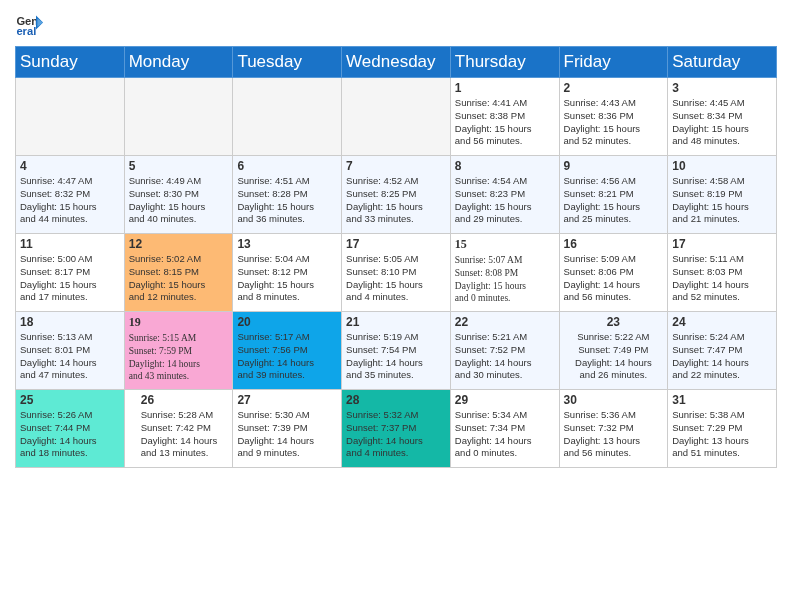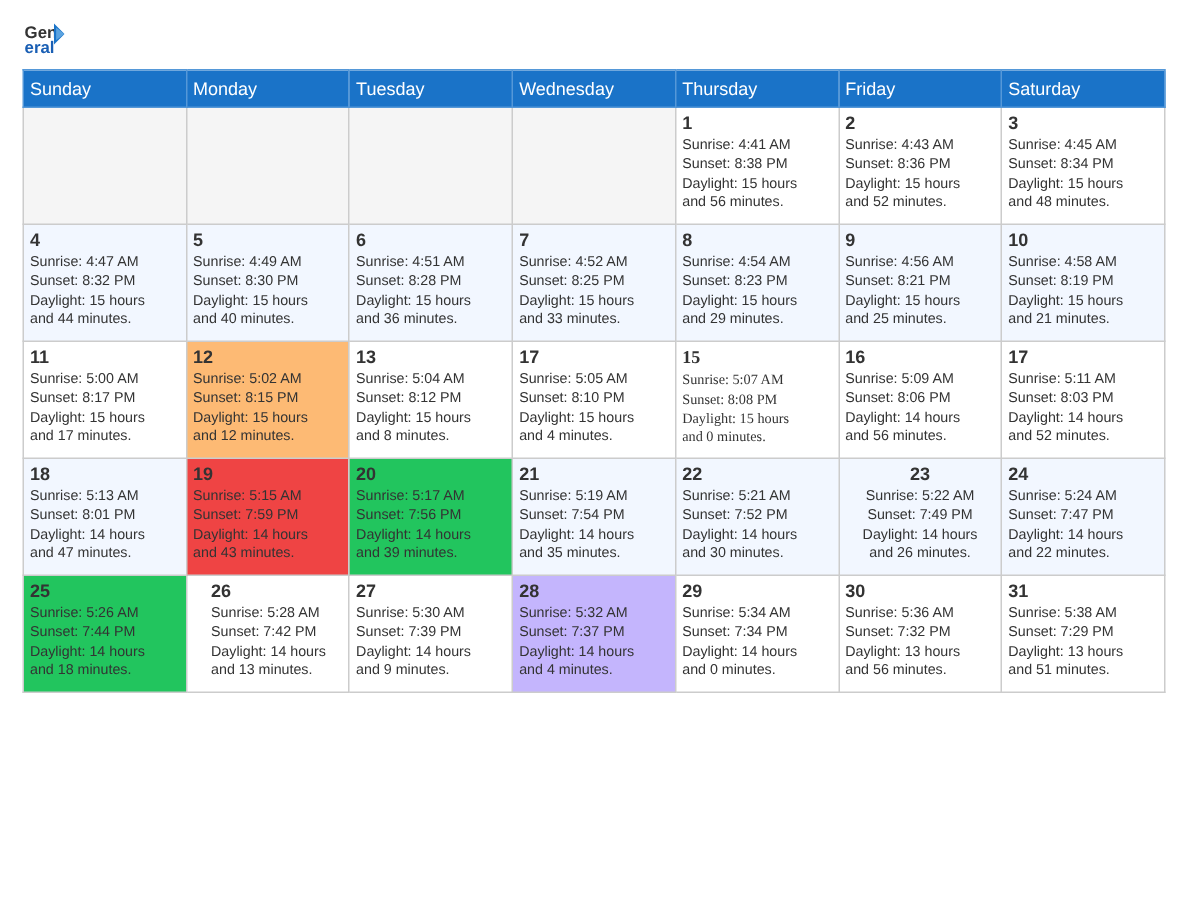--- a/index.html
+++ b/index.html
@@ -54,21 +54,21 @@
     .calendar {
       width: 100%;
       border-collapse: collapse;
       font-size: 10px;
     }
     .calendar th {
       background: #1a73c8;
       color: #fff;
       padding: 5px 4px;
       text-align: left;
-      font-size: 12px;
+      font-size: 17px;
       font-weight: normal;
       border: 1px solid #5598d8;
     }
     .calendar td {
       border: 1px solid #ccc;
       vertical-align: top;
       padding: 3px 4px;
       width: calc(100% / 7);
       height: 78px;
       background: #fff;
@@ -206,25 +206,25 @@
           <td style="background: rgb(255, 255, 255);">
             <div class="day-num">17</div>
             <div class="day-info">Sunrise: 5:11 AM<br>Sunset: 8:03 PM<br>Daylight: 14 hours<br>and 52 minutes.</div>
           </td>
         </tr>
         <tr>
           <td style="background: rgb(242, 247, 255);">
             <div class="day-num">18</div>
             <div class="day-info">Sunrise: 5:13 AM<br>Sunset: 8:01 PM<br>Daylight: 14 hours<br>and 47 minutes.</div>
           </td>
-          <td style="background: #ef4444;">
+          <td style="background: #f9a8d4; font-family: Liberation Serif, serif;">
             <div class="day-num">19</div>
             <div class="day-info">Sunrise: 5:15 AM<br>Sunset: 7:59 PM<br>Daylight: 14 hours<br>and 43 minutes.</div>
           </td>
-          <td style="background: #22c55e;">
+          <td style="background: #0ea5e9;">
             <div class="day-num">20</div>
             <div class="day-info">Sunrise: 5:17 AM<br>Sunset: 7:56 PM<br>Daylight: 14 hours<br>and 39 minutes.</div>
           </td>
           <td style="background: rgb(242, 247, 255);">
             <div class="day-num">21</div>
             <div class="day-info">Sunrise: 5:19 AM<br>Sunset: 7:54 PM<br>Daylight: 14 hours<br>and 35 minutes.</div>
           </td>
           <td style="background: rgb(242, 247, 255);">
             <div class="day-num">22</div>
             <div class="day-info">Sunrise: 5:21 AM<br>Sunset: 7:52 PM<br>Daylight: 14 hours<br>and 30 minutes.</div>
@@ -232,33 +232,33 @@
           <td style="background: rgb(242, 247, 255); text-align: center;">
             <div class="day-num">23</div>
             <div class="day-info">Sunrise: 5:22 AM<br>Sunset: 7:49 PM<br>Daylight: 14 hours<br>and 26 minutes.</div>
           </td>
           <td style="background: rgb(242, 247, 255);">
             <div class="day-num">24</div>
             <div class="day-info">Sunrise: 5:24 AM<br>Sunset: 7:47 PM<br>Daylight: 14 hours<br>and 22 minutes.</div>
           </td>
         </tr>
         <tr>
-          <td style="background: #22c55e;">
+          <td style="background: #5eead4;">
             <div class="day-num">25</div>
             <div class="day-info">Sunrise: 5:26 AM<br>Sunset: 7:44 PM<br>Daylight: 14 hours<br>and 18 minutes.</div>
           </td>
           <td style="background: rgb(255, 255, 255); padding-left: 16px;">
             <div class="day-num">26</div>
             <div class="day-info">Sunrise: 5:28 AM<br>Sunset: 7:42 PM<br>Daylight: 14 hours<br>and 13 minutes.</div>
           </td>
           <td style="background: rgb(255, 255, 255);">
             <div class="day-num">27</div>
             <div class="day-info">Sunrise: 5:30 AM<br>Sunset: 7:39 PM<br>Daylight: 14 hours<br>and 9 minutes.</div>
           </td>
-          <td style="background: #c4b5fd;">
+          <td style="background: #14b8a6;">
             <div class="day-num">28</div>
             <div class="day-info">Sunrise: 5:32 AM<br>Sunset: 7:37 PM<br>Daylight: 14 hours<br>and 4 minutes.</div>
           </td>
           <td style="background: rgb(255, 255, 255); margin-top: 24px;">
             <div class="day-num">29</div>
             <div class="day-info">Sunrise: 5:34 AM<br>Sunset: 7:34 PM<br>Daylight: 14 hours<br>and 0 minutes.</div>
           </td>
           <td style="background: rgb(255, 255, 255);">
             <div class="day-num">30</div>
             <div class="day-info">Sunrise: 5:36 AM<br>Sunset: 7:32 PM<br>Daylight: 13 hours<br>and 56 minutes.</div>

